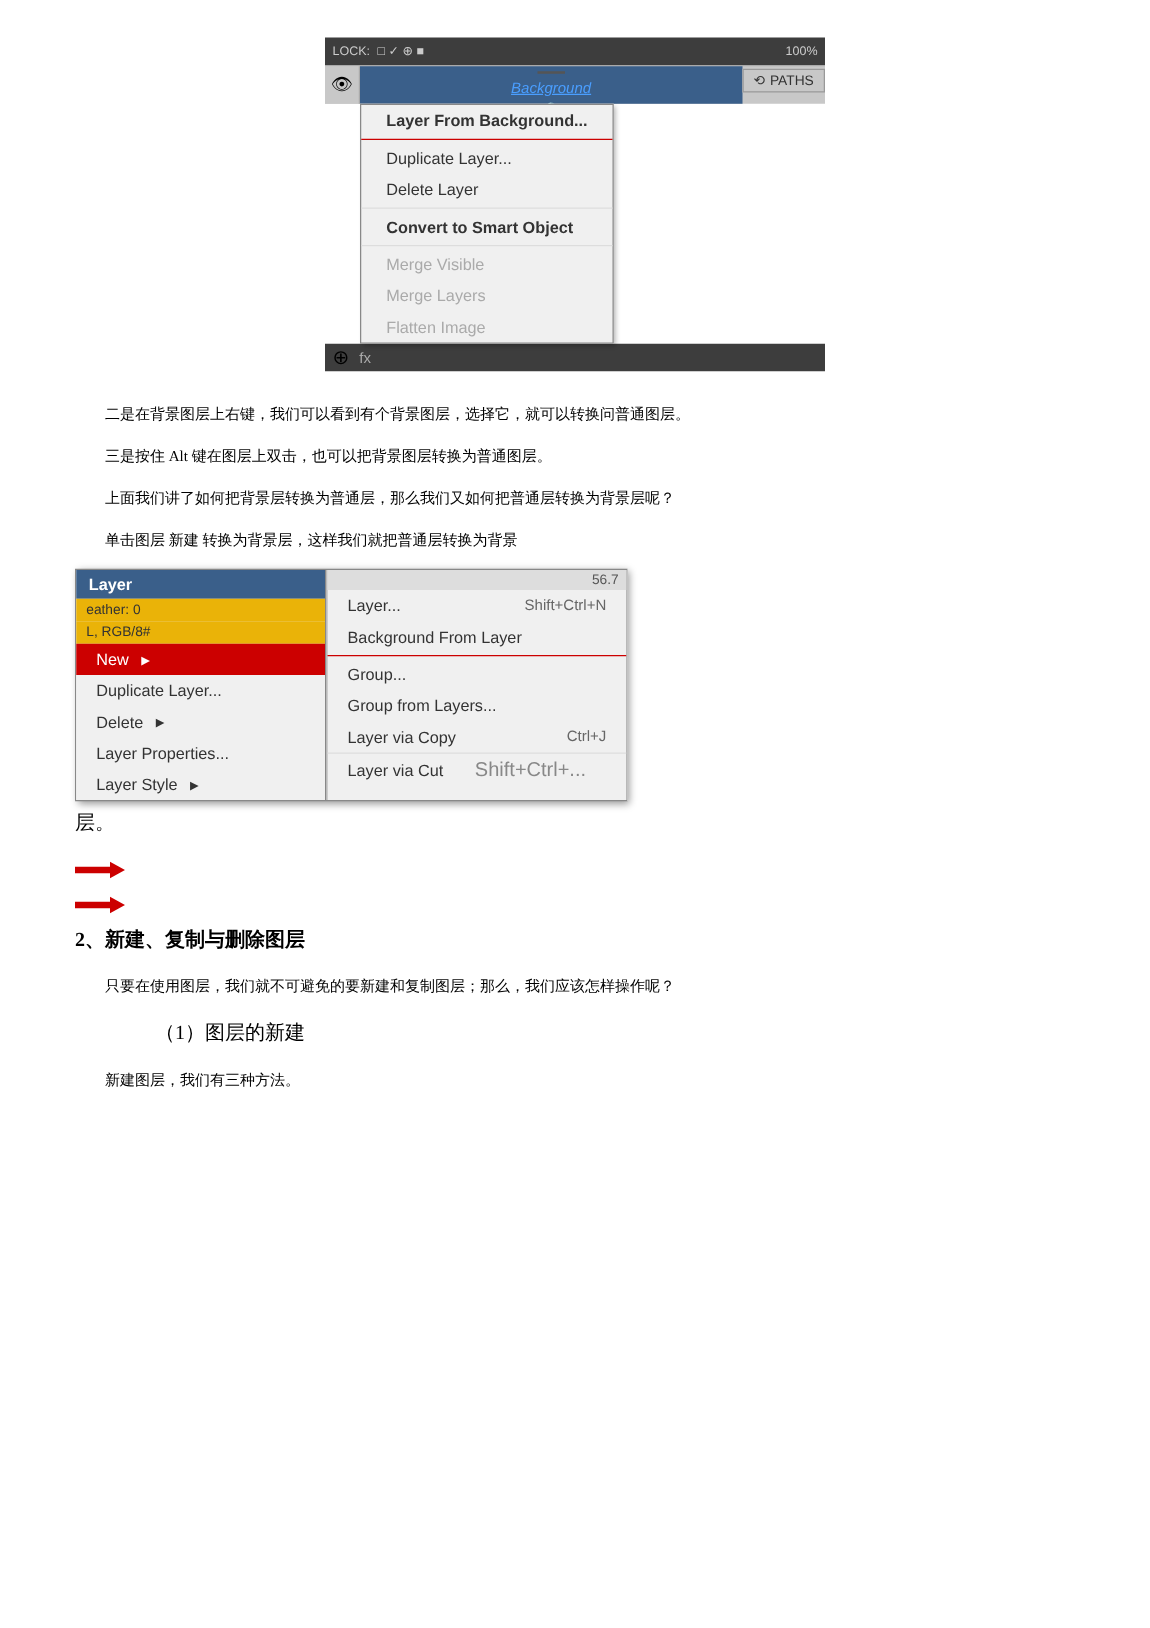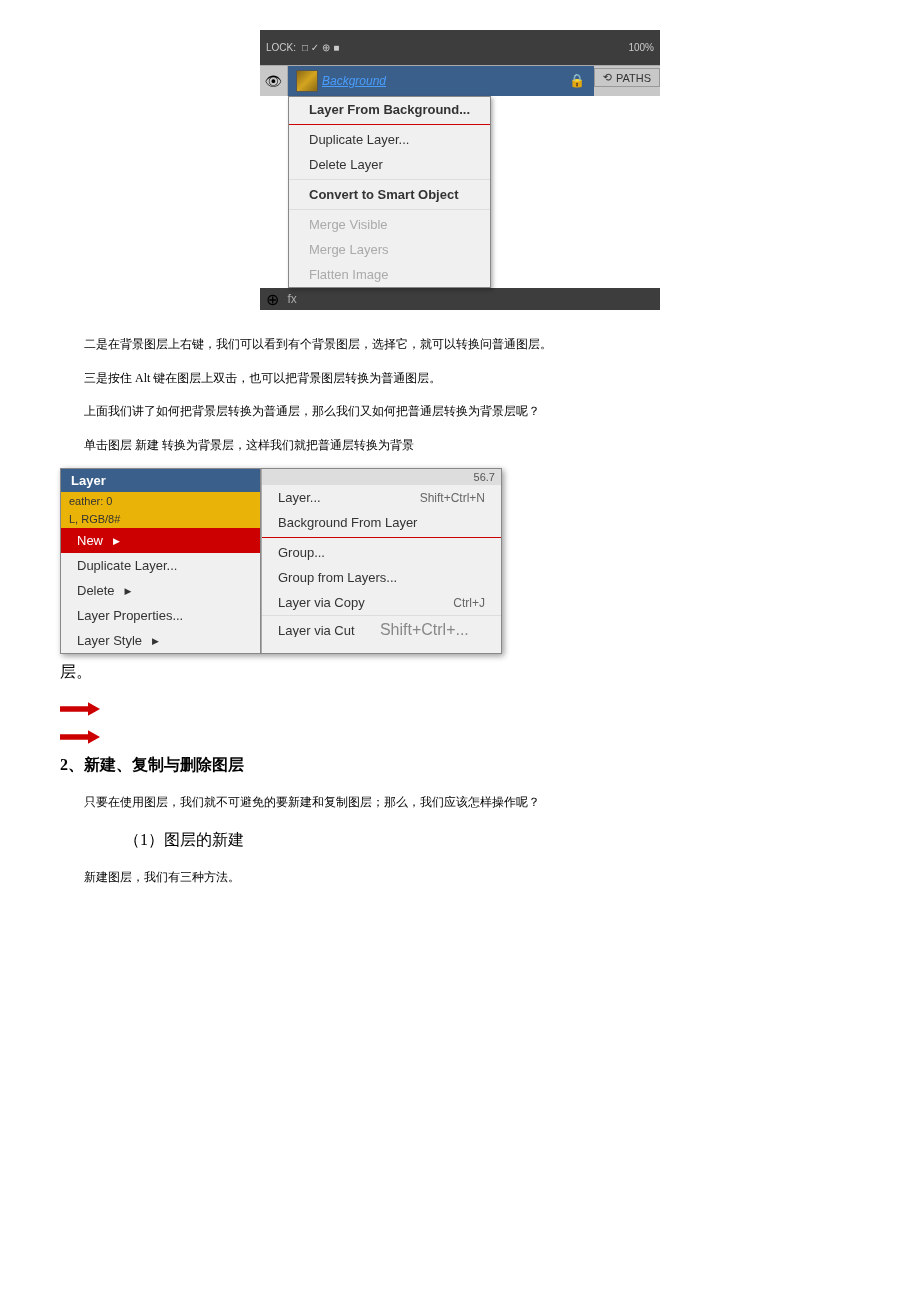--- a/index.html
+++ b/index.html
@@ -29,20 +29,21 @@
       margin-bottom: 24px;
     }
 
     .ps-layer-row {
       background: #3a5f8a;
       display: flex;
       align-items: center;
       height: 30px;
       padding: 0 6px;
       gap: 4px;
+      flex-direction: column;
     }
 
     .ps-layer-thumb {
       width: 22px;
       height: 22px;
       background: linear-gradient(135deg, #8B6914 0%, #d4a520 50%, #8B6914 100%);
       border: 1px solid #555;
     }
 
     .ps-layer-name {
@@ -99,21 +100,21 @@
     }
 
     
     .screenshot-1-inner {
       position: relative;
       width: 400px;
     }
 
     .ps-top-row {
       background: #3d3d3d;
-      height: 35px;
+      height: 22px;
       display: flex;
       align-items: center;
       padding: 0 6px;
       font-size: 10px;
       font-family: Arial, sans-serif;
       color: #ccc;
       gap: 6px;
     }
 
     
@@ -173,21 +174,20 @@
       border-left: 1px solid #aaa;
     }
 
     .right-menu-item {
       padding: 5px 16px;
       font-size: 13px;
       font-family: Arial, sans-serif;
       color: #333;
       white-space: nowrap;
       display: flex;
-      align-items: center;
       justify-content: space-between;
     }
 
     .right-menu-item .shortcut {
       color: #666;
       font-size: 12px;
       margin-left: 20px;
     }
 
     .right-separator {

